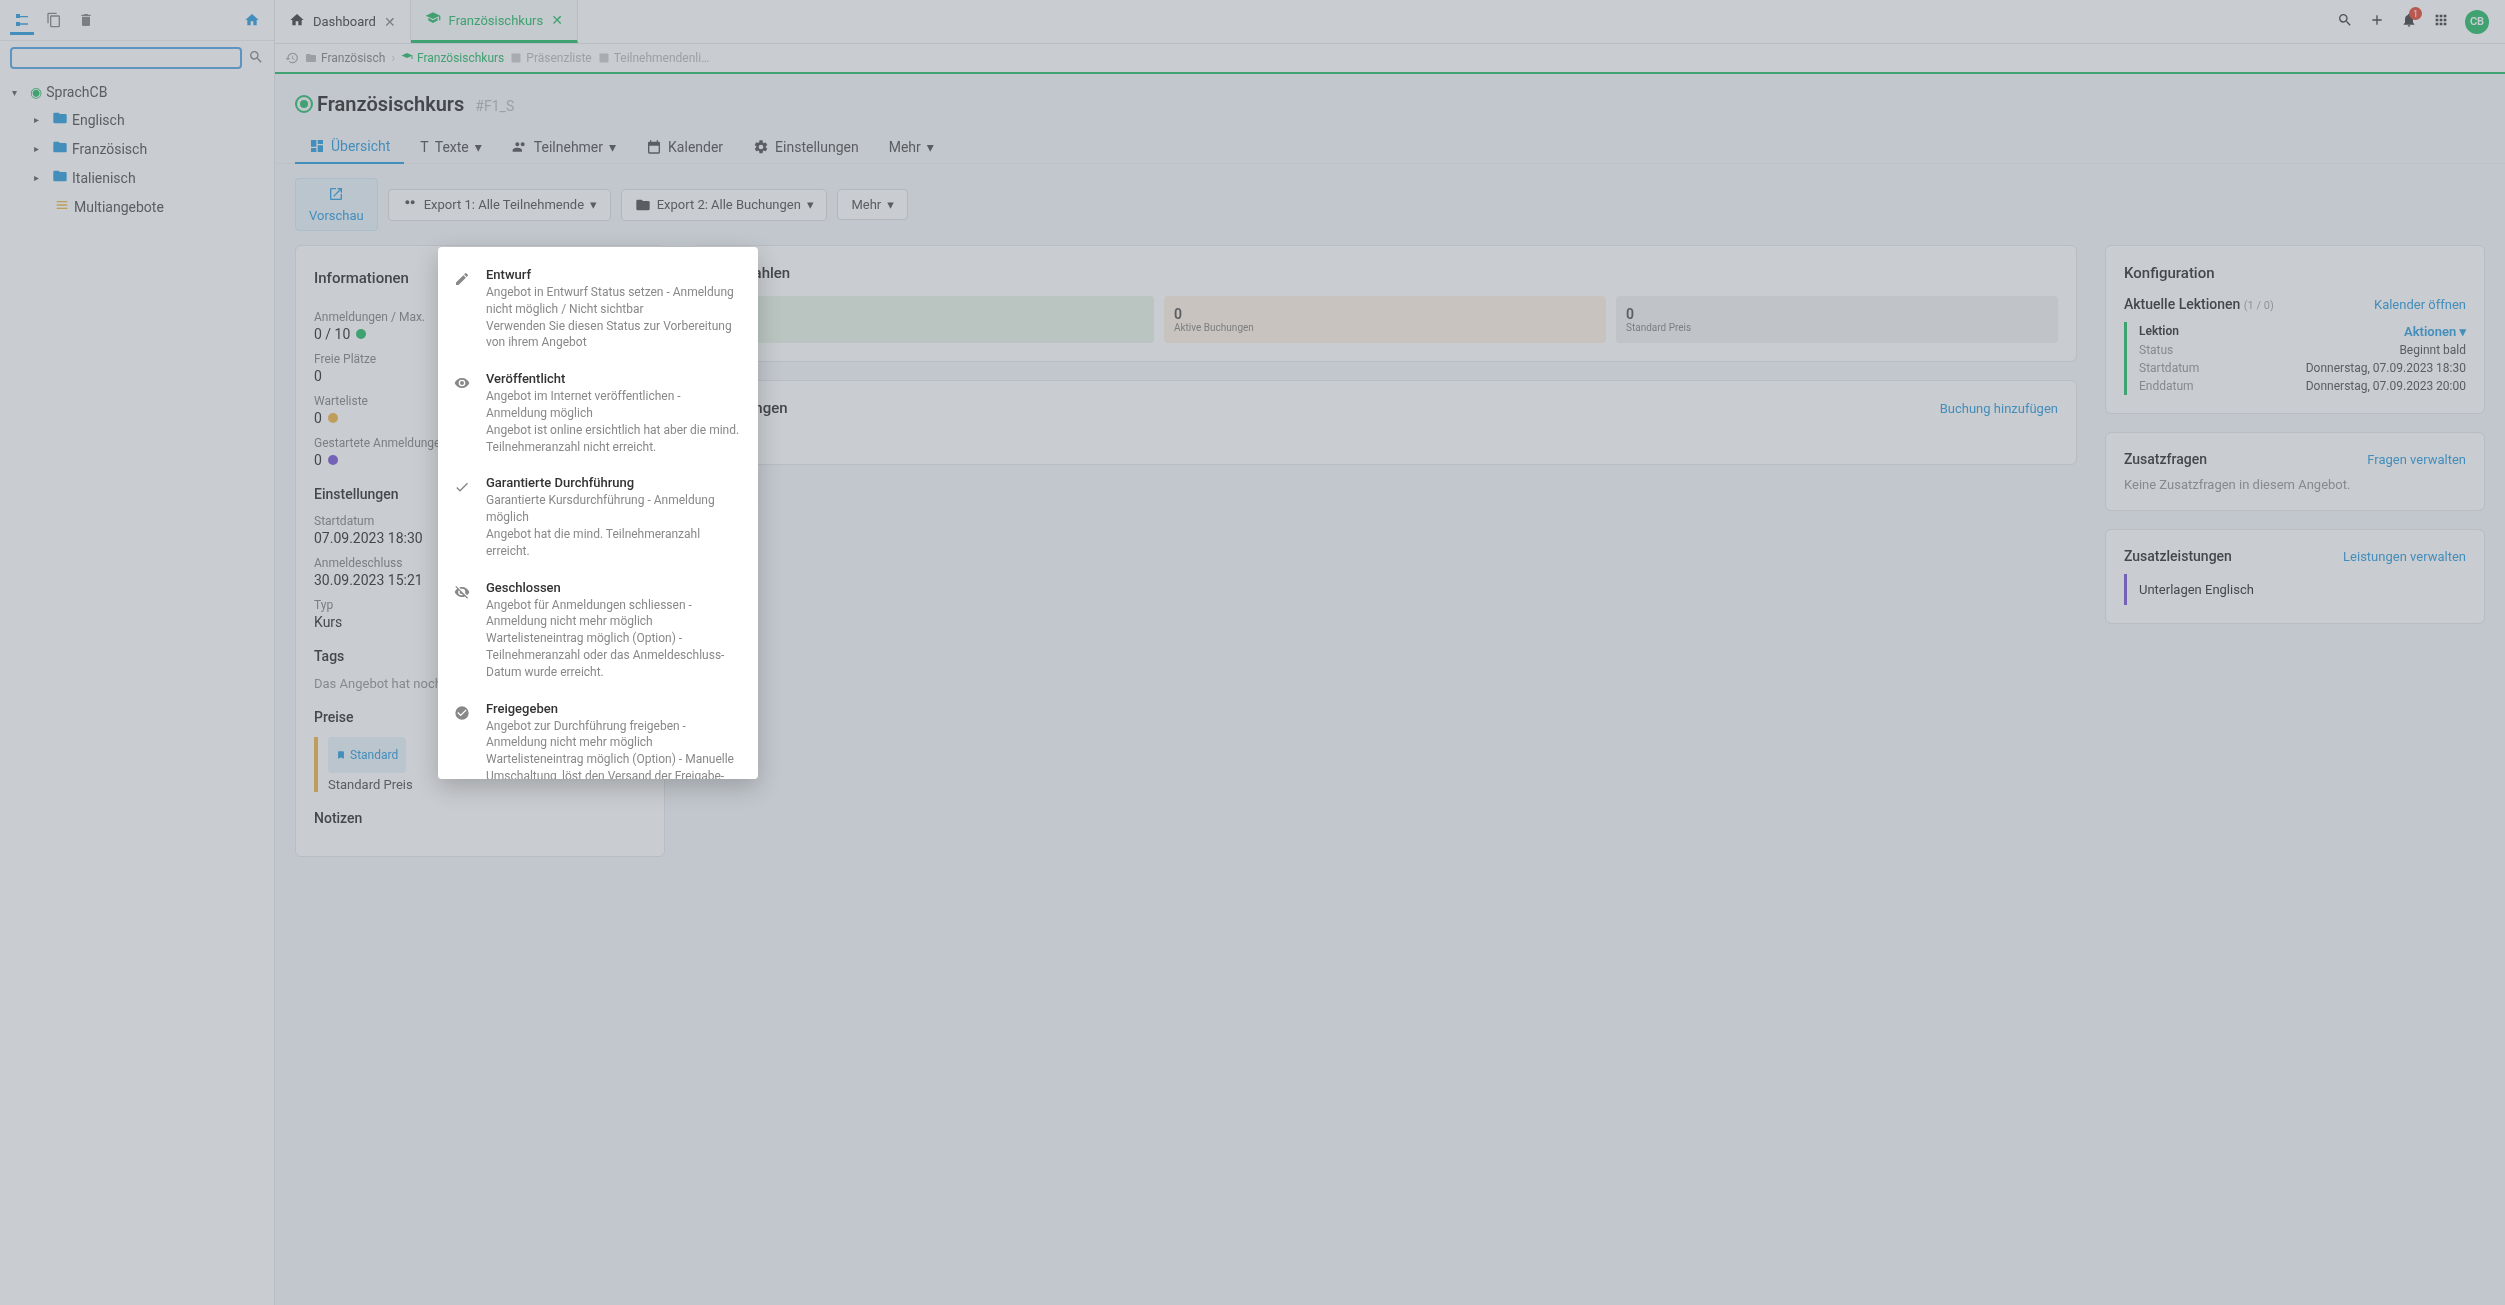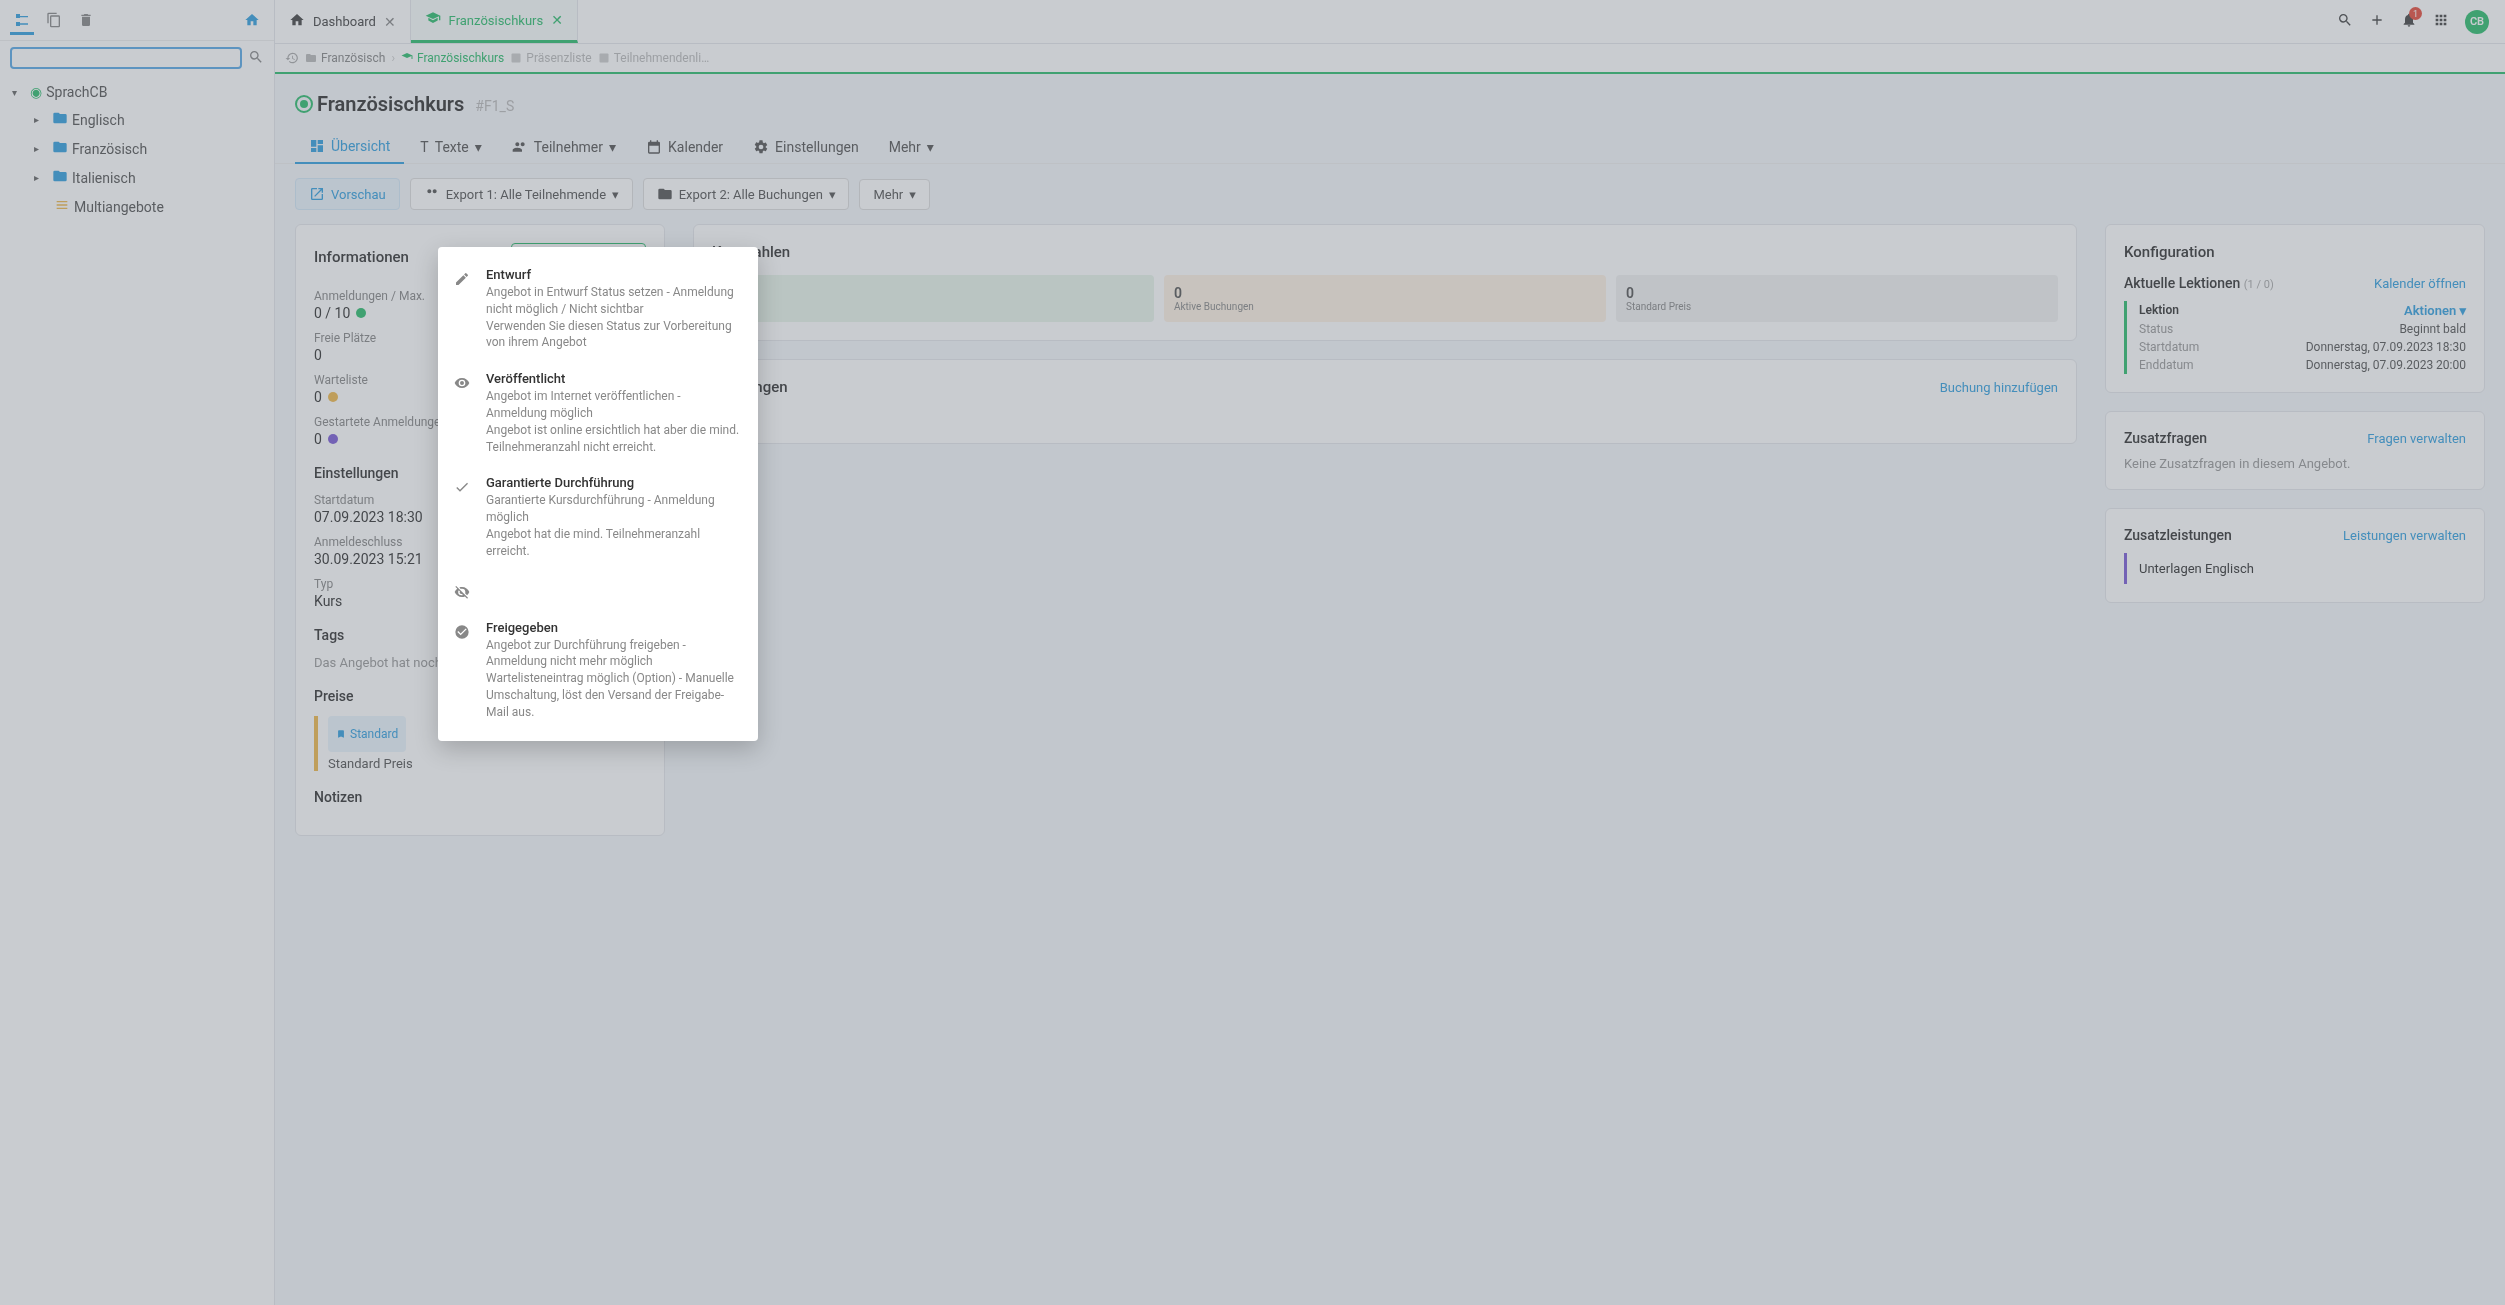--- a/index.html
+++ b/index.html
@@ -54,21 +54,21 @@
   .page-subtitle { color: #bbb; font-size: 14px; font-weight: 400; margin-left: 6px; }
   
   
   .page-nav { display: flex; gap: 2px; padding: 14px 20px 0; border-bottom: 1px solid #eee; }
   .page-nav-item { display: flex; align-items: center; gap: 6px; padding: 8px 14px; cursor: pointer; color: #555; font-size: 14px; border-radius: 4px 4px 0 0; }
   .page-nav-item.active { color: #33a0df; border-bottom: 2px solid #33a0df; margin-bottom: -1px; }
   
   
   .action-bar { display: flex; gap: 10px; padding: 14px 20px; align-items: center; }
   .action-btn { display: flex; align-items: center; gap: 6px; padding: 7px 13px; border: 1px solid #ddd; border-radius: 4px; background: #fff; cursor: pointer; font-size: 13px; color: #555; }
-  .action-btn.primary { background: #eaf4fc; color: #33a0df; border-color: #d3e8f7; }
+  .action-btn.primary { background: #eaf4fc; color: #33a0df; border-color: #d3e8f7; flex-direction: column; }
   
   
   .content { display: flex; gap: 28px; padding: 0 20px 20px; flex: 1; overflow: auto; }
   .card { background: #fff; border: 1px solid #e5e7eb; border-radius: 6px; padding: 18px; }
   .card-title { font-size: 15px; font-weight: 500; color: #333; margin-bottom: 14px; }
   
   .col-left { width: 370px; flex-shrink: 0; display: flex; flex-direction: column; gap: 0; }
   .col-mid { flex: 1; min-width: 0; display: flex; flex-direction: column; gap: 18px; }
   .col-right { width: 380px; flex-shrink: 0; display: flex; flex-direction: column; gap: 18px; }
   
@@ -527,20 +527,25 @@
         <div class="status-item-desc">Garantierte Kursdurchführung - Anmeldung möglich</div>
         <div class="status-item-desc">Angebot hat die mind. Teilnehmeranzahl erreicht.</div>
       </div>
     </div>
     <div class="status-item">
       <div class="status-item-icon">
         <svg class="icon-svg" viewBox="0 0 24 24">
           <path d="M12 7a5 5 0 0 1 5 5c0 .65-.13 1.26-.36 1.83l2.92 2.92A11.82 11.82 0 0 0 23 12c-1.73-4.39-6-7.5-11-7.5-1.4 0-2.74.25-3.98.7l2.16 2.16C10.74 7.13 11.35 7 12 7zM2 4.27l2.28 2.28.46.46A11.8 11.8 0 0 0 1 12c1.73 4.39 6 7.5 11 7.5 1.55 0 3.03-.3 4.38-.84l.42.42L19.73 22 21 20.73 3.27 3 2 4.27zM7.53 9.8l1.55 1.55c-.05.21-.8.43-.8.65a3 3 0 0 0 3 3c.22 0 .44-.03.65-.08l1.55 1.55c-.67.33-1.41.53-2.2.53a5 5 0 0 1-5-5c0-.79.2-1.53.53-2.2z"></path>
         </svg>
       </div>
+      <div class="status-item-body">
+        <div class="status-item-title">Geschlossen</div>
+        <div class="status-item-desc">Angebot für Anmeldungen schliessen - Anmeldung nicht mehr möglich</div>
+        <div class="status-item-desc">Wartelisteneintrag möglich (Option) - Teilnehmeranzahl oder das Anmeldeschluss-Datum wurde erreicht.</div>
+      </div>
     </div>
     <div class="status-item">
       <div class="status-item-icon">
         <svg class="icon-svg" viewBox="0 0 24 24">
           <path d="M12 2a10 10 0 1 0 0 20 10 10 0 0 0 0-20zm-2 15l-5-5 1.41-1.41L10 14.17l7.59-7.59L19 8l-9 9z"></path>
         </svg>
       </div>
       <div class="status-item-body">
         <div class="status-item-title">Freigegeben</div>
         <div class="status-item-desc">Angebot zur Durchführung freigeben - Anmeldung nicht mehr möglich</div>

